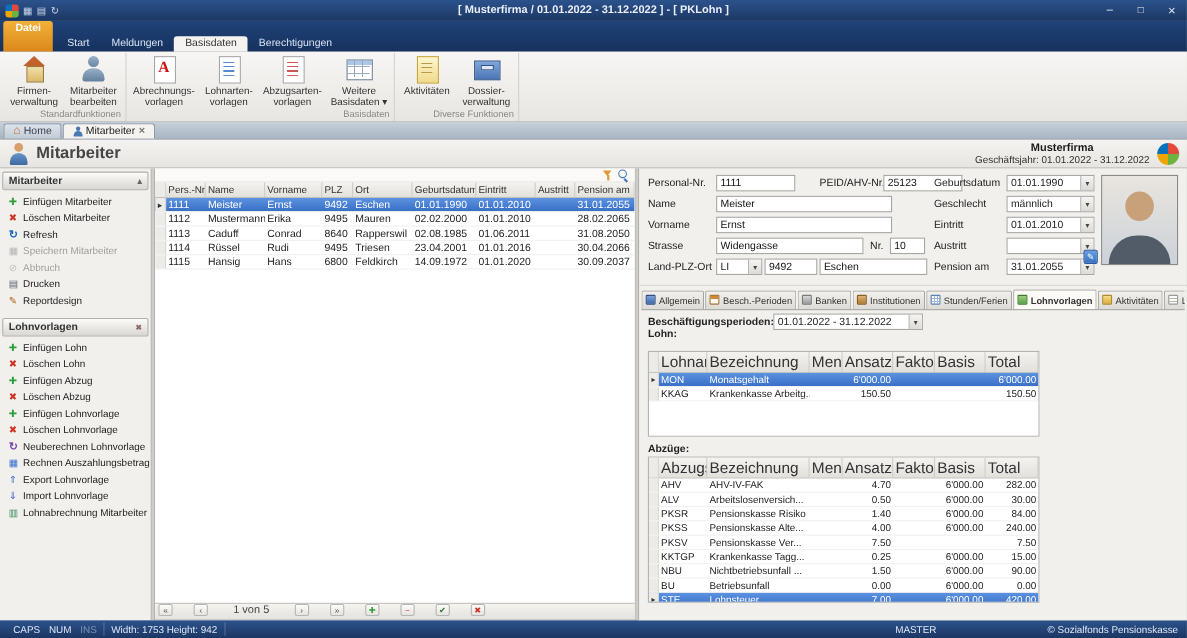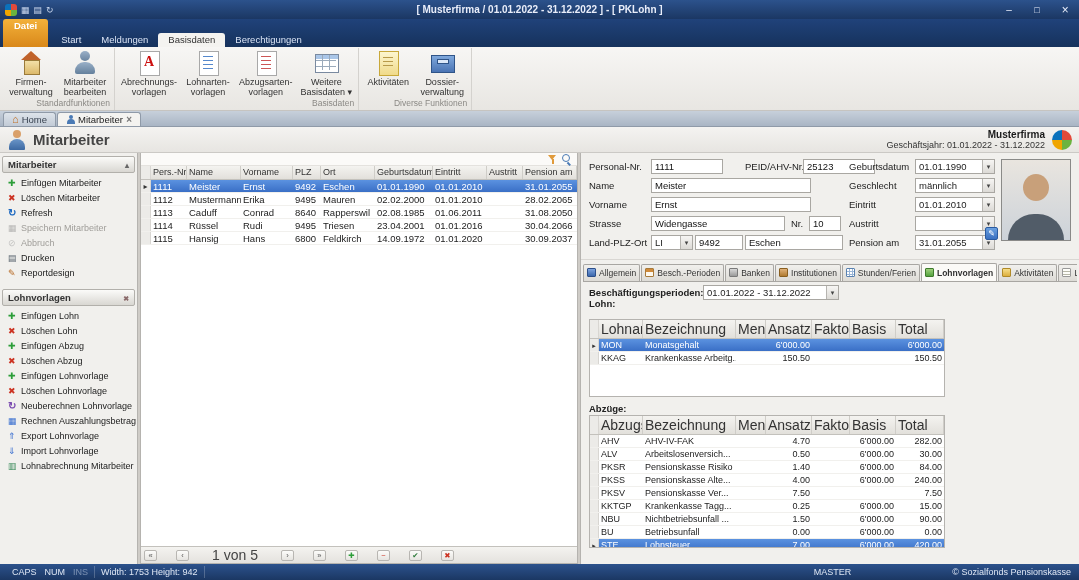--- a/index.html
+++ b/index.html
@@ -61,21 +61,21 @@
 .mini-person::before{content:"";position:absolute;left:2.5px;top:0;width:4px;height:4px;border-radius:50%;background:#4a7ab5}
 .mini-person::after{content:"";position:absolute;left:0.5px;top:4.5px;width:8px;height:5px;border-radius:4px 4px 0 0;background:#4a7ab5}
 .tabclose::before{content:"×";color:#777;font-size:10px;font-weight:bold;line-height:10px}
 
 
 #pagehead{flex:0 0 26px;background:linear-gradient(#f4f3f1,#e7e5e1);border-bottom:1px solid #cbc9c5;display:flex;align-items:center;padding:0 7px}
 [data-name="page-title-person-icon"]{width:20px;height:20px;position:relative;margin-right:6px}
 [data-name="page-title-person-icon"]::before{content:"";position:absolute;left:6px;top:0;width:8px;height:8px;border-radius:50%;background:#d9a06a}
 [data-name="page-title-person-icon"]::after{content:"";position:absolute;left:2px;top:9px;width:16px;height:11px;border-radius:8px 8px 1px 1px;background:linear-gradient(#6a95c8,#3d69a2)}
 .ph-title{font-size:15px;font-weight:bold;color:#454545}
-.ph-right{margin-left:auto;text-align:right;line-height:11px;margin-right:7px}
+.ph-right{margin-left:auto;text-align:center;line-height:11px;margin-right:7px}
 .ph-company{font-weight:bold;font-size:10px;color:#1a1a1a}
 .ph-fy{font-size:9px;color:#333}
 .ph-logo{width:20px;height:20px;border-radius:50%;background:conic-gradient(#e24a3b 0 25%,#6cb33f 0 50%,#f0a500 0 75%,#0a72bc 0)}
 
 
 #main{flex:1;display:flex;overflow:hidden;background:#cfccc7}
 #sidebar{flex:0 0 138px;background:#f1f0ed;border-right:1px solid #b5b3af;overflow:hidden}
 #gridpanel{flex:0 0 438px;background:#fff;border:1px solid #b5b3af;border-top:none;margin-left:2px;display:flex;flex-direction:column;overflow:hidden}
 #detailpanel{flex:1;background:#f1f0ed;border-left:1px solid #b5b3af;margin-left:2px;position:relative;overflow:hidden}
 
@@ -113,21 +113,21 @@
 .grid-header{flex:0 0 14px;display:flex;background:linear-gradient(#f4f3f0,#e2e0db);border-bottom:1px solid #c3c1bc;font-size:9px;color:#333}
 .gh{padding:1px 2px;border-right:1px solid #cfcdc8;overflow:hidden;white-space:nowrap}
 .grid-body{flex:1;background:#fff;overflow:hidden}
 .grow{height:13px;display:flex;font-size:9.5px;border-bottom:1px solid #f1f0ed;color:#222}
 .gc{padding:0 2px;overflow:hidden;white-space:nowrap;line-height:13px}
 .grow.selected{background:linear-gradient(#5b92e0,#3a6fc6);color:#fff}
 .gind{flex:0 0 10px;width:10px;padding:0;background:#ecebe8;border-right:1px solid #d8d6d2}
 .grow.selected .gind{background:#ecebe8}
 .grow.selected .gind::before{content:"▸";color:#333;font-size:8px;display:block;text-align:center;line-height:13px}
 .w-pers{flex:0 0 36px}.w-name{flex:0 0 54px}.w-vorn{flex:0 0 52px}.w-plz{flex:0 0 28px}.w-ort{flex:0 0 54px}.w-geb{flex:0 0 58px}.w-ein{flex:0 0 54px}.w-aus{flex:0 0 36px}.w-pen{flex:1}
-.grid-navigator{flex:0 0 15px;background:linear-gradient(#f4f3f0,#e4e2de);border-top:1px solid #c3c1bc;display:flex;align-items:center;gap:19px;padding:0 3px;font-size:14px;color:#444}
+.grid-navigator{flex:0 0 15px;background:linear-gradient(#f4f3f0,#e4e2de);border-top:1px solid #c3c1bc;display:flex;gap:19px;padding:0 3px;font-size:10px;color:#444}
 .nav-btn{min-width:13px;height:11px;border:1px solid #b8b6b2;background:linear-gradient(#fcfcfa,#e6e4e0);border-radius:2px;display:flex;align-items:center;justify-content:center;font-size:7.5px;color:#555}
 .nav-pos{padding:0 4px}
 [data-name="nav-first-button"]::before{content:"«"}
 [data-name="nav-prev-button"]::before{content:"‹"}
 [data-name="nav-next-button"]::before{content:"›"}
 [data-name="nav-last-button"]::before{content:"»"}
 [data-name="nav-append-button"]::before{content:"✚";color:#2d9e3a}
 [data-name="nav-delete-button"]::before{content:"−";color:#cc3322}
 [data-name="nav-endedit-button"]::before{content:"✔";color:#2d7a3a}
 [data-name="nav-cancel-button"]::before{content:"✖";color:#cc3322}

